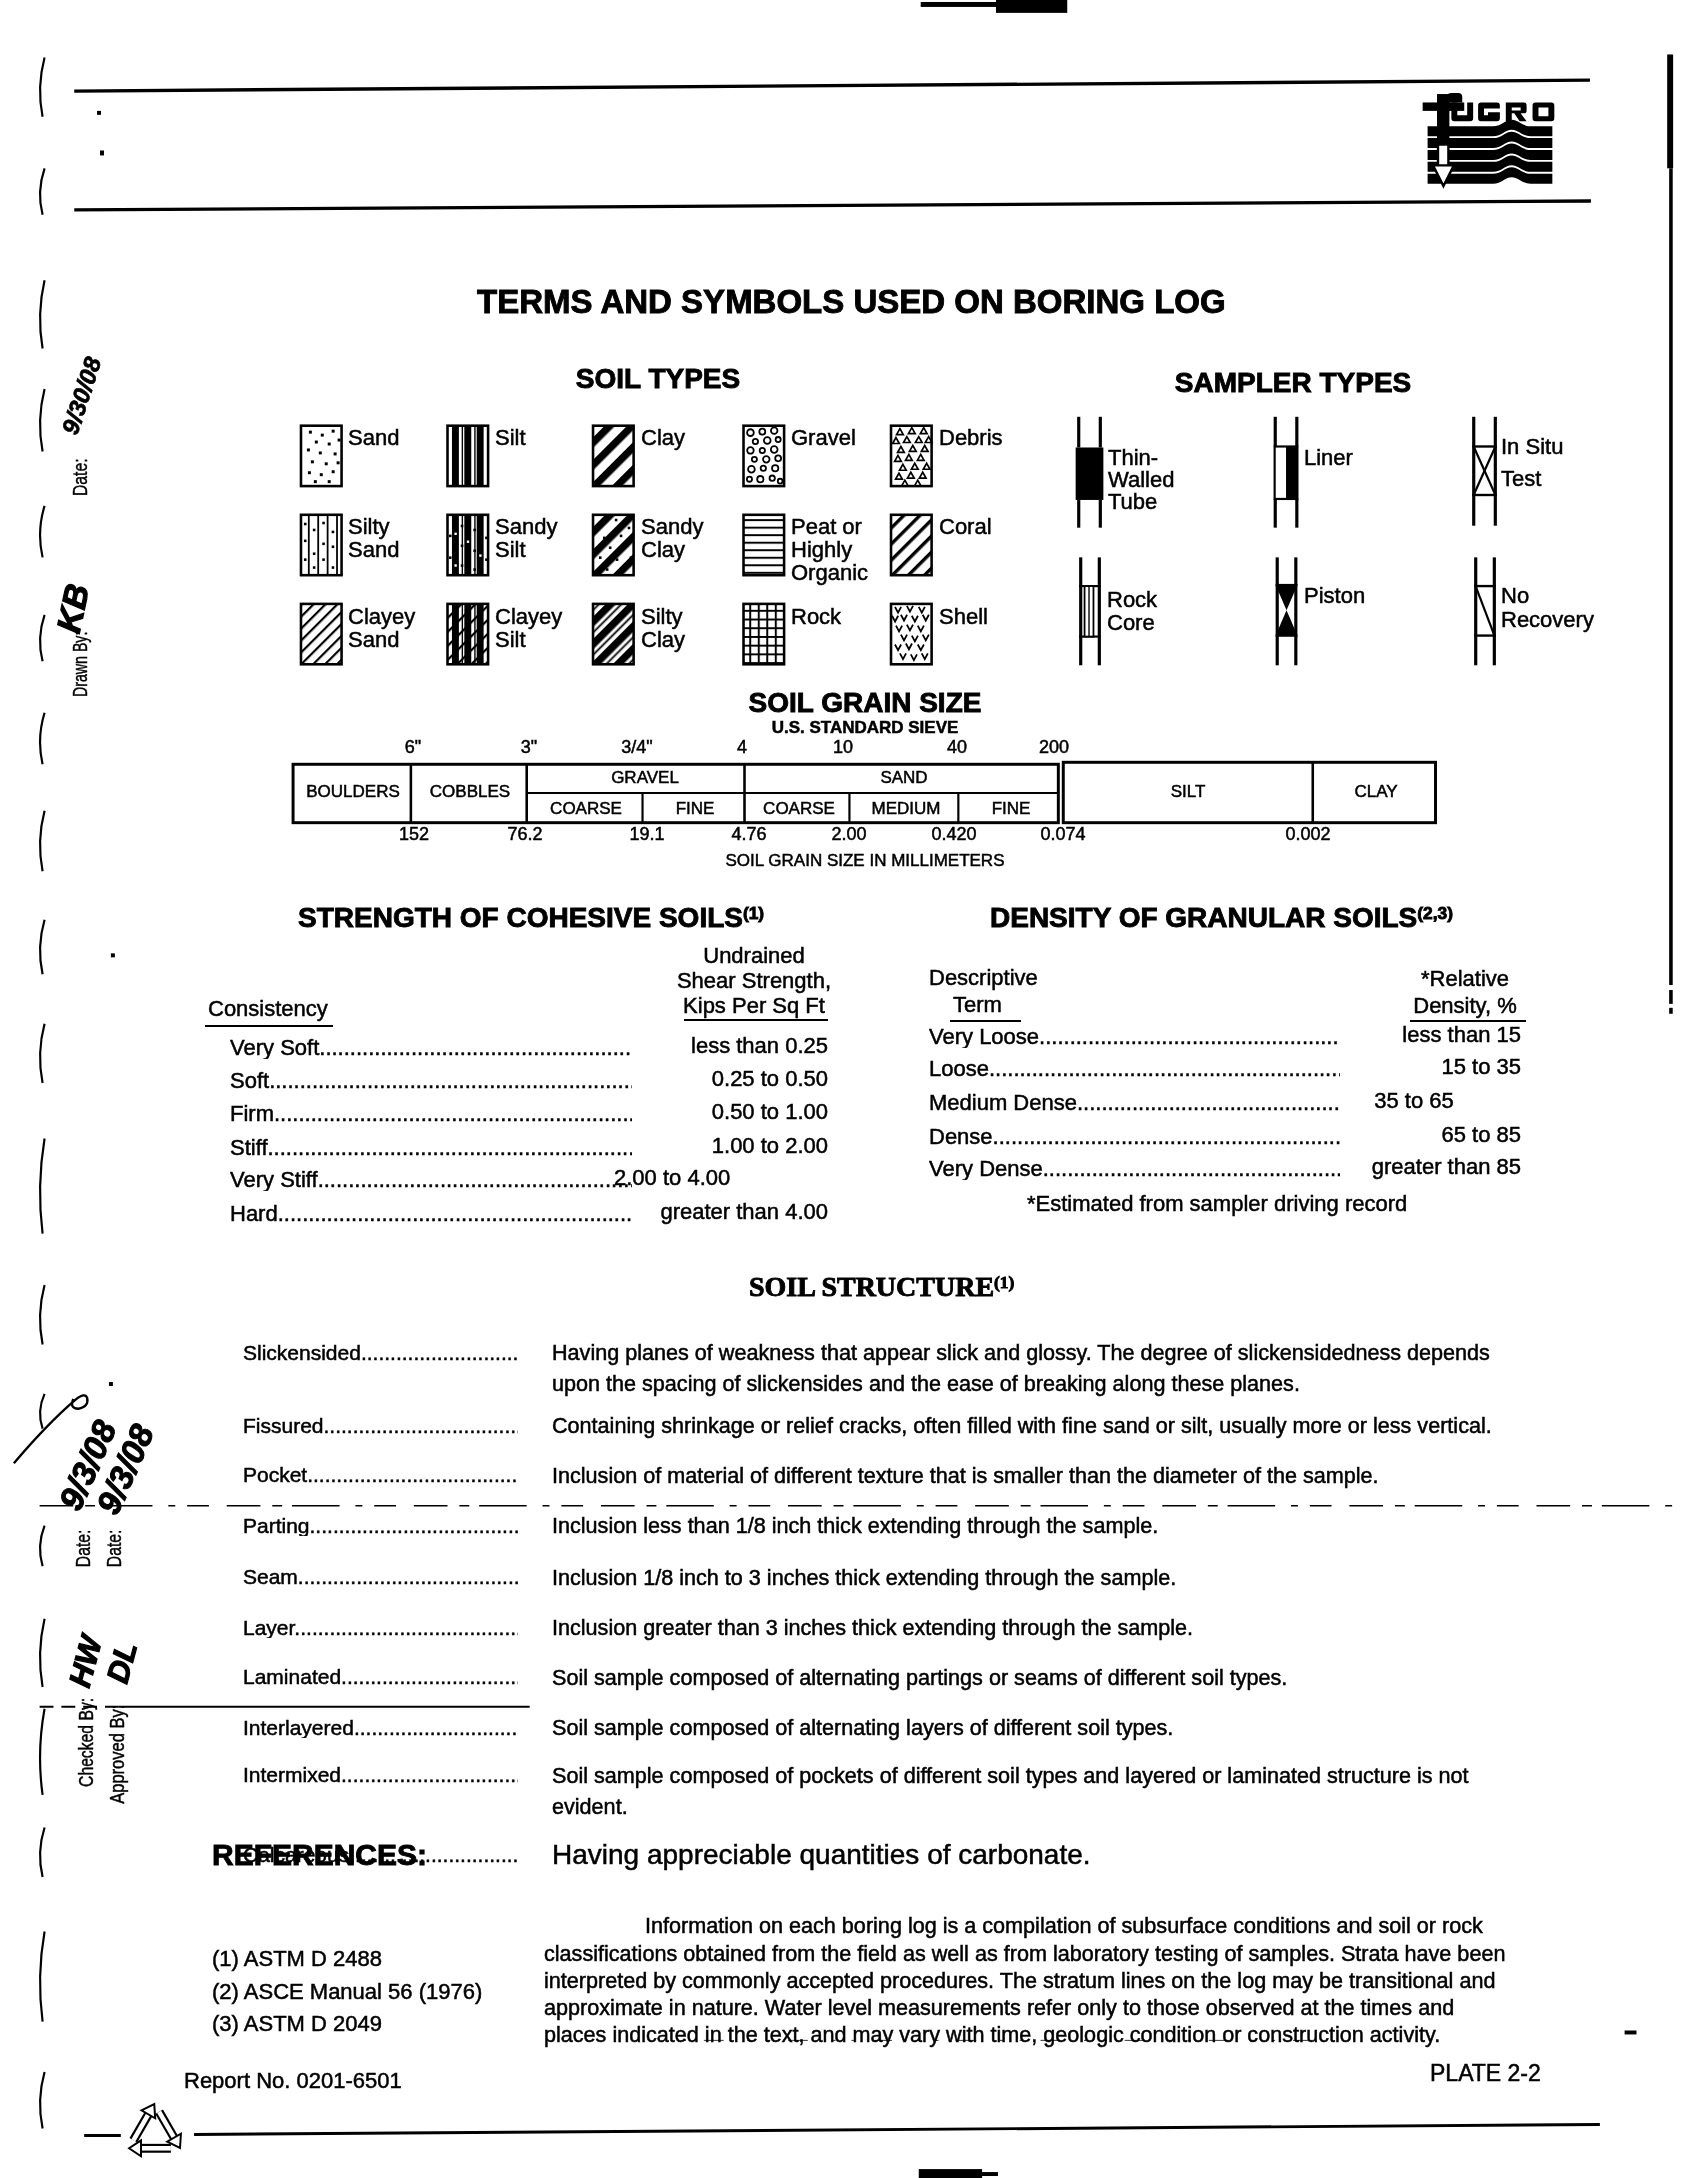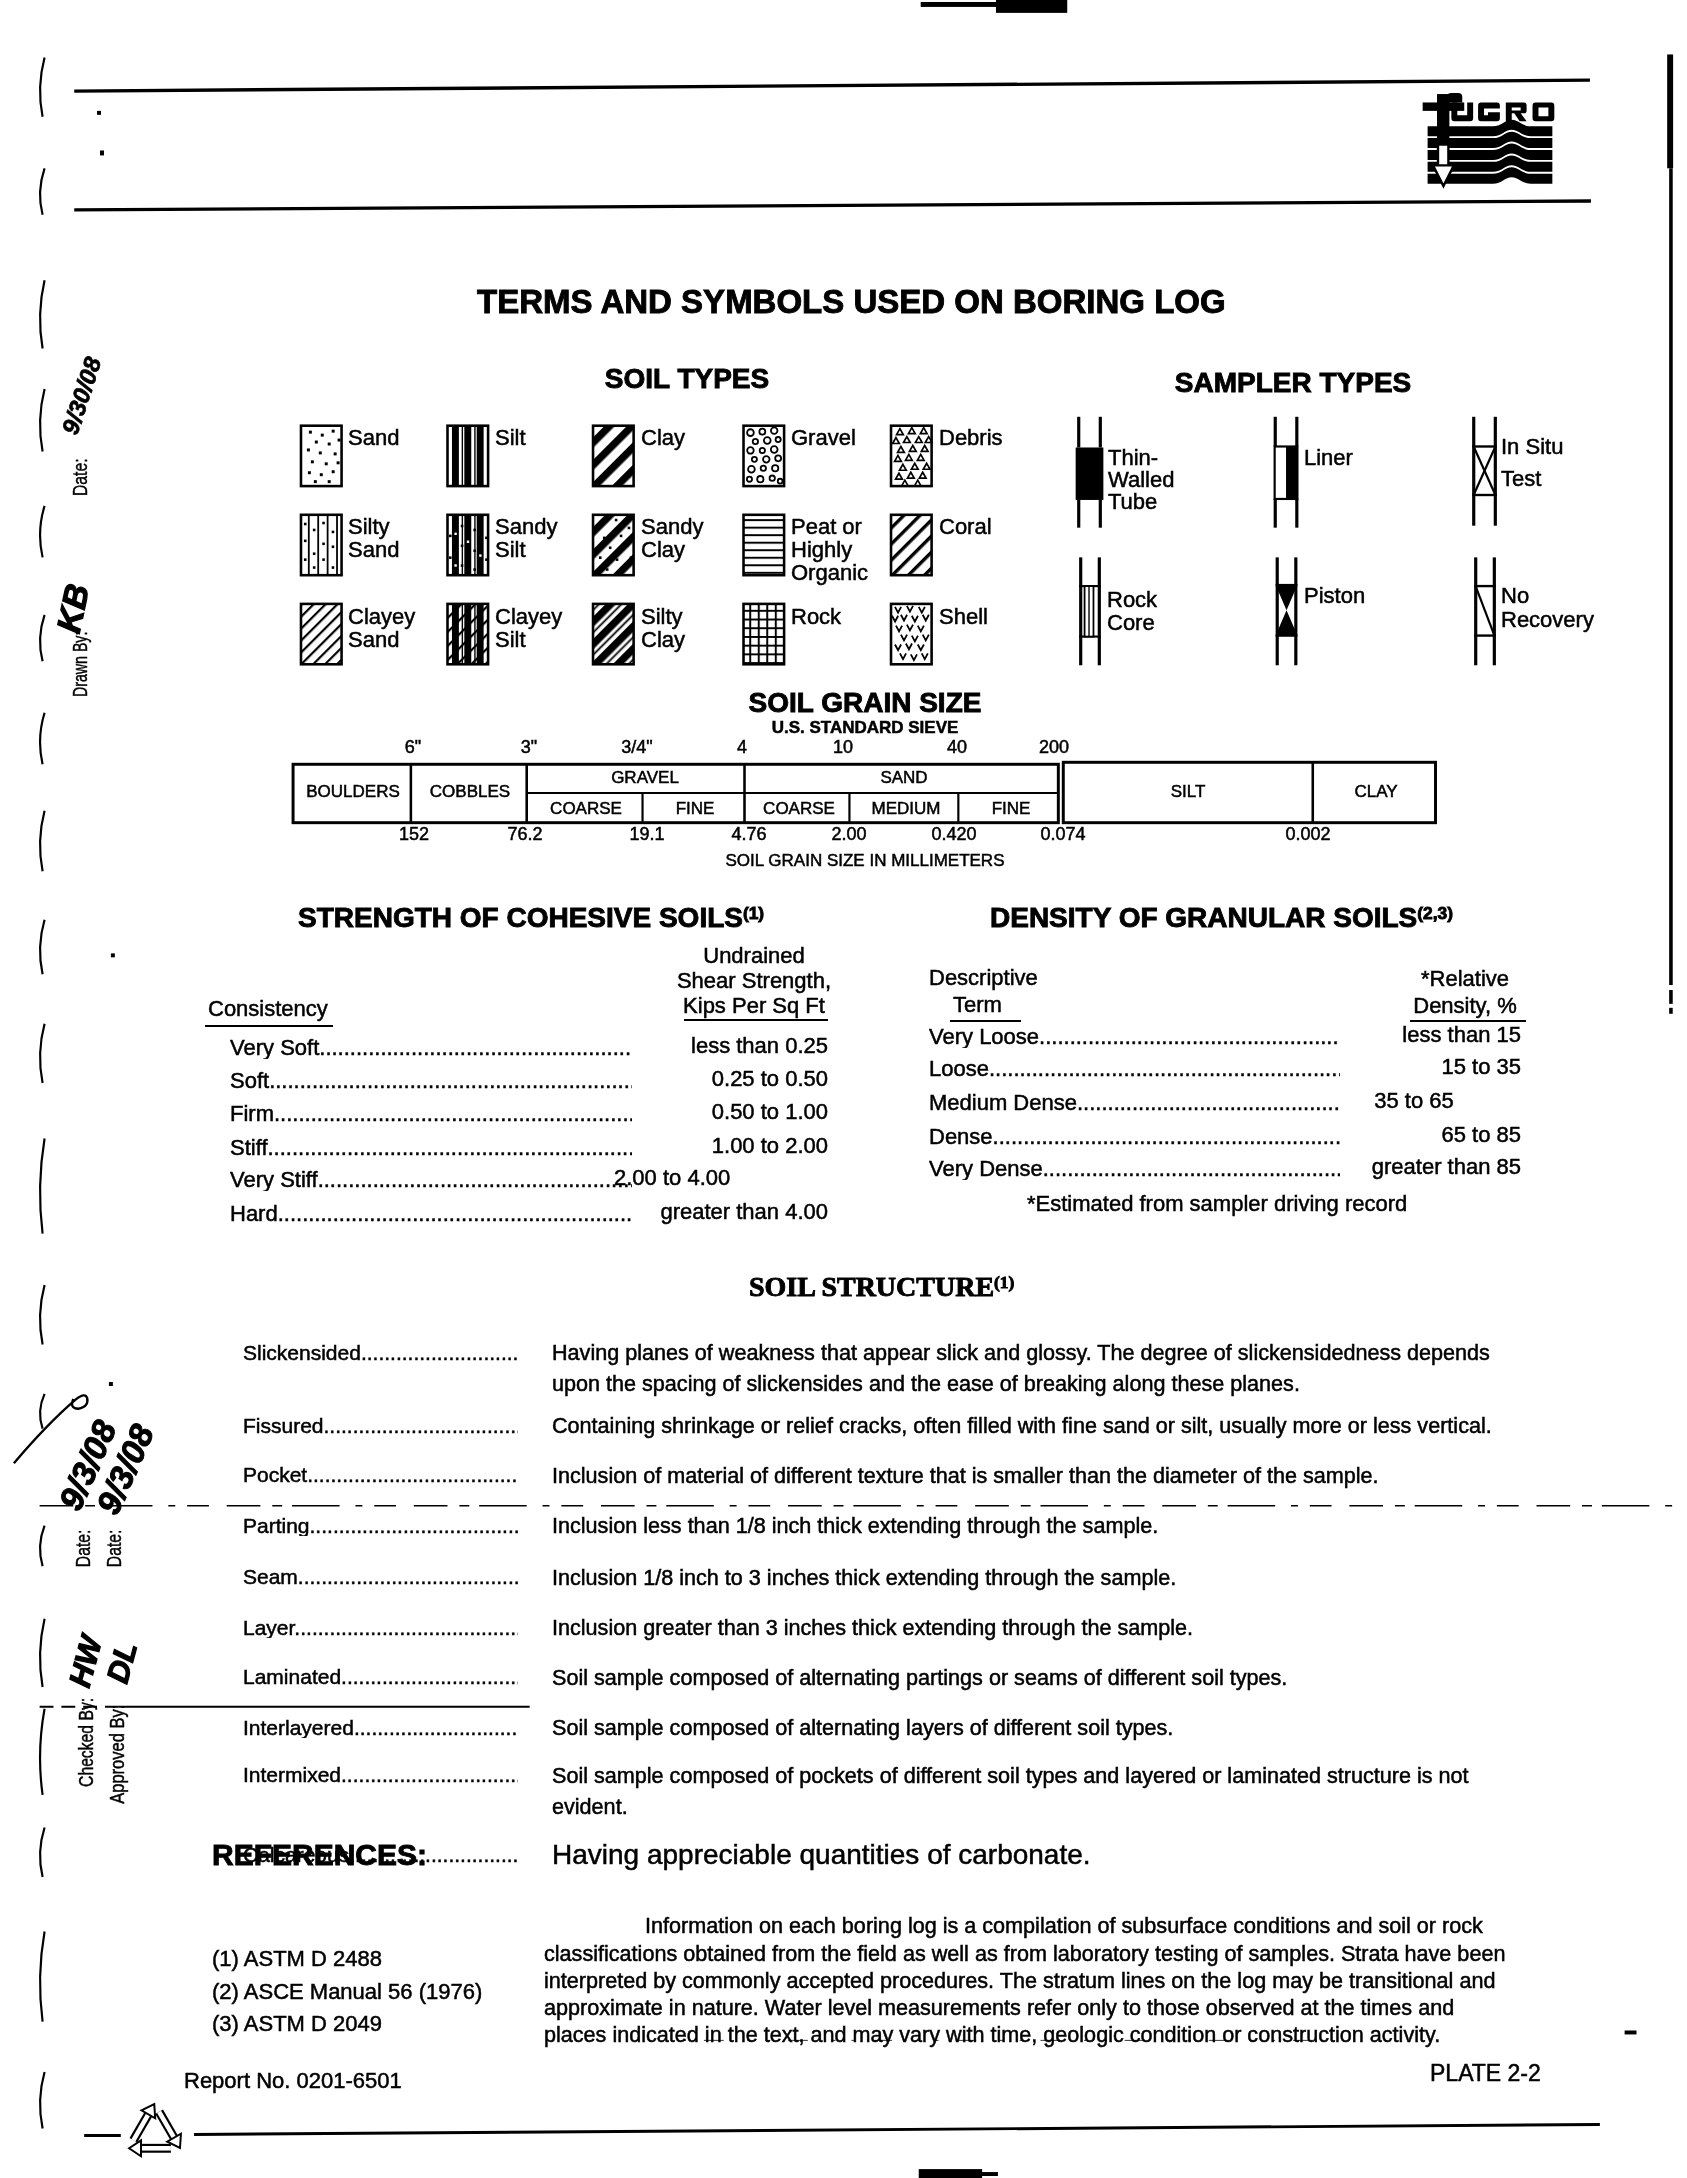--- a/index.html
+++ b/index.html
@@ -500,21 +500,21 @@
     </g>
 
 <g>
       <rect x="928" y="2191" width="64" height="9" fill="#000"></rect>
       <rect x="990" y="2194" width="18" height="4" fill="#000"></rect>
     </g>
 </svg>
 
 <div class="a ink b ink2" style="left:477px;top:285px;font-size:33px;line-height:33px;">TERMS AND SYMBOLS USED ON BORING LOG</div>
 
-<div class="a ink b ink2" style="left:687px;top:365px;font-size:28px;transform:translateX(-50%);line-height:28px;">SOIL TYPES</div>
+<div class="a ink b ink2" style="left:658px;top:365px;font-size:28px;transform:translateX(-50%);line-height:28px;">SOIL TYPES</div>
 
 <div class="a ink b ink2" style="left:1293px;top:369px;font-size:28px;transform:translateX(-50%);line-height:28px;">SAMPLER TYPES</div>
 
 <div class="a ink" style="left:348px;top:426px;font-size:22px;line-height:23px;">Sand</div>
 
 <div class="a ink" style="left:495px;top:426px;font-size:22px;line-height:23px;">Silt</div>
 
 <div class="a ink" style="left:641px;top:426px;font-size:22px;line-height:23px;">Clay</div>
 
 <div class="a ink" style="left:791px;top:426px;font-size:22px;line-height:23px;">Gravel</div>

